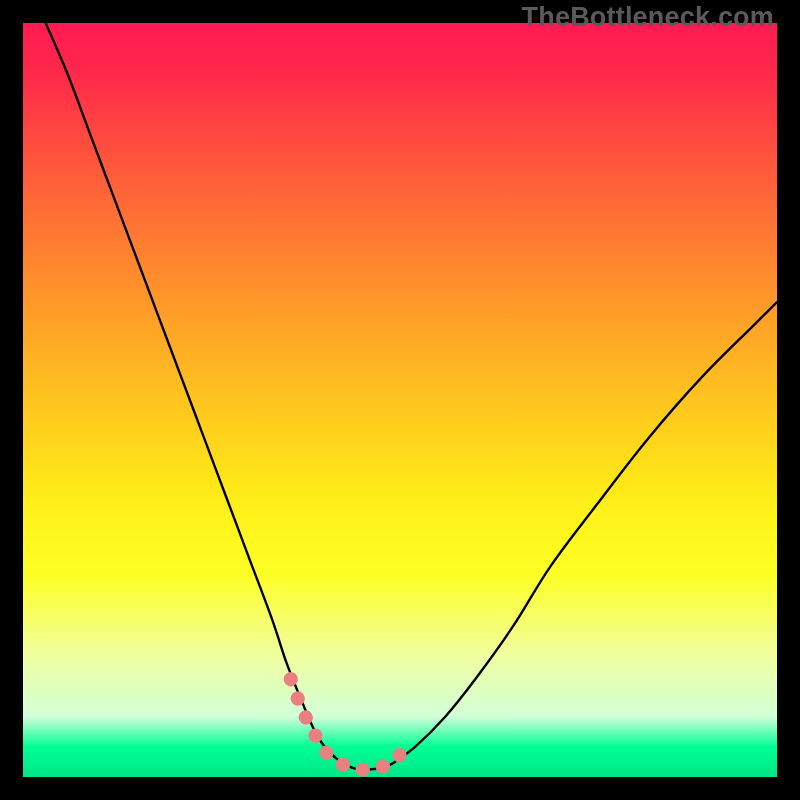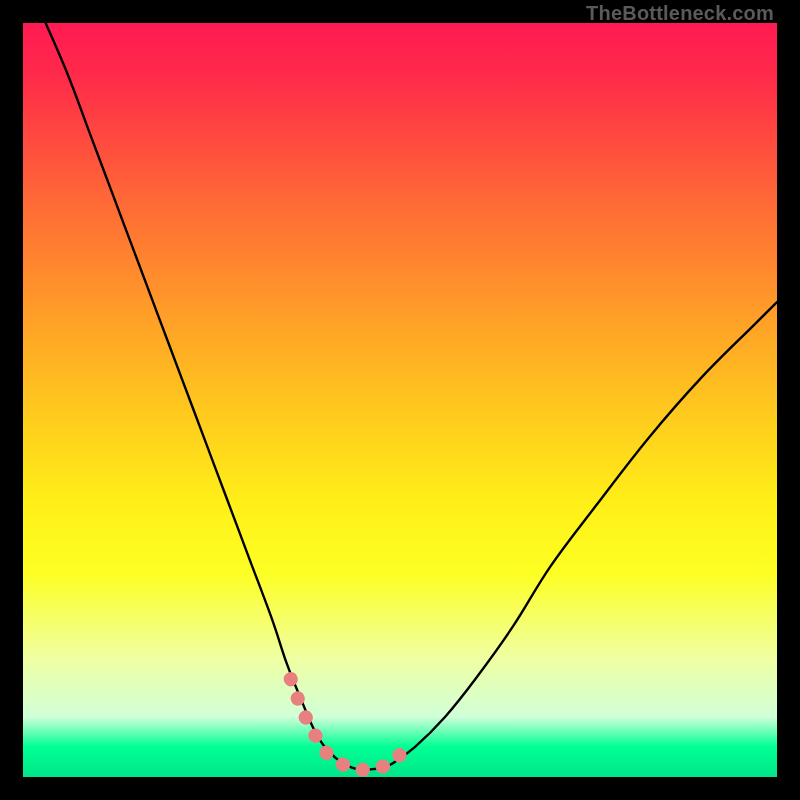--- a/index.html
+++ b/index.html
@@ -39,21 +39,21 @@
       #d1ffd8 92%,
       #00ff94 96%,
       #00e688 100%
     );
   }
   .watermark {
     position: absolute;
     top: 2px;
     right: 26px;
     font-family: Arial, Helvetica, sans-serif;
-    font-size: 20px;
+    font-size: 27px;
     font-weight: 600;
     color: #5a5a5a;
     letter-spacing: 0.2px;
   }
   svg.curve {
     position: absolute;
     top: 23px;
     left: 23px;
     width: 754px;
     height: 754px;

